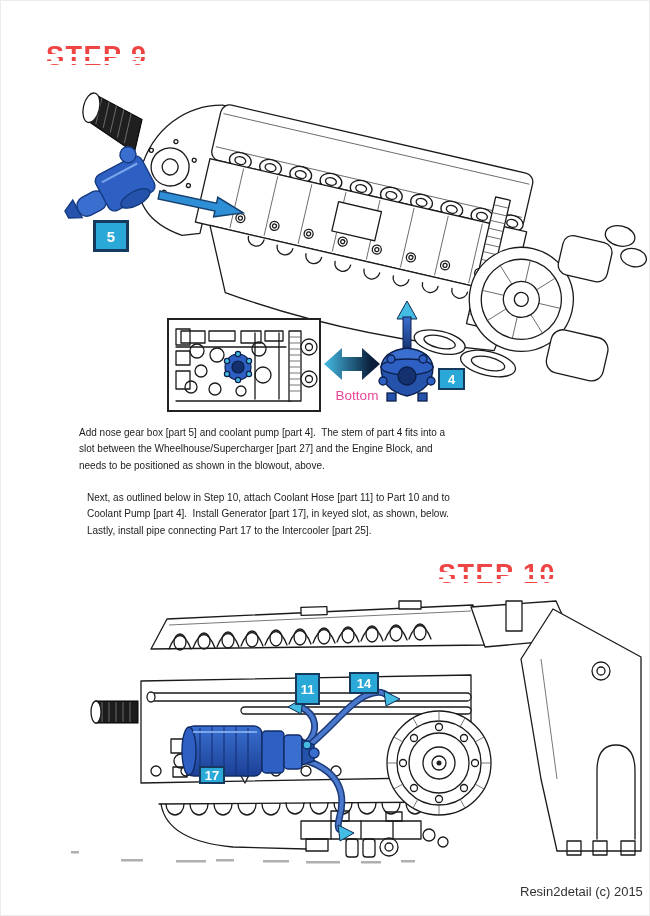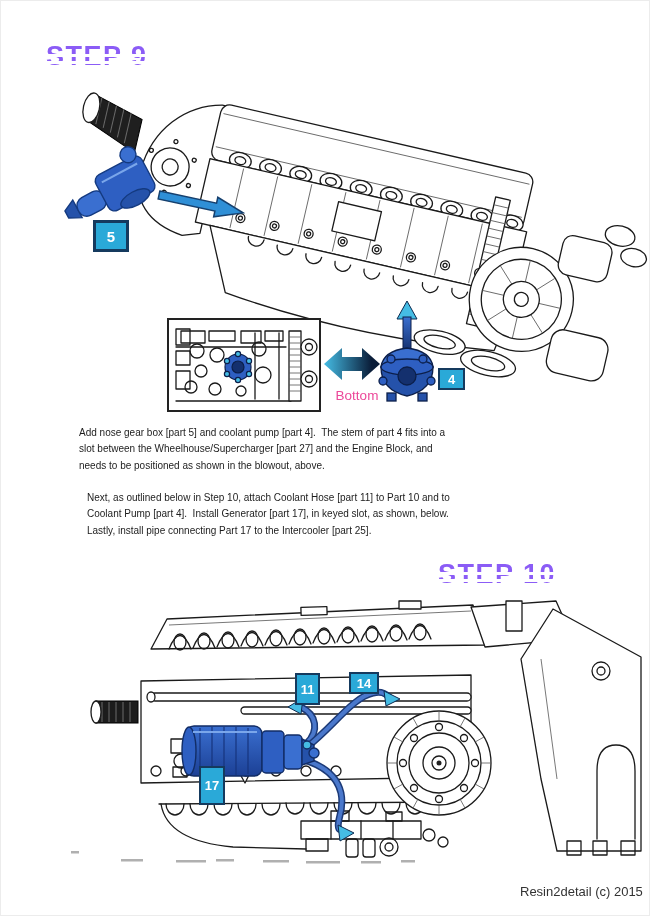--- a/index.html
+++ b/index.html
@@ -6,21 +6,21 @@
     --callout-fill:#2aa9d8; --callout-border:#153a5e; --part-blue:#2e5fc2;
     --part-blue-dark:#2552aa; --part-blue-light:#3a6fd0; --part-stroke:#122d66;
     --hose-blue:#4a78cc; --hose-dark:#1c3a77; --arrow-cyan:#45bce4; --arrow-navy:#0a1c38;
     --line-art:#1a1a1a; --text:#1c1c1c;
   }
   html,body{margin:0;padding:0;background:#fff;}
   body{width:650px;height:916px;position:relative;overflow:hidden;
        font-family:"Liberation Sans", sans-serif;}
   .page{position:absolute;inset:0;border:1px solid #ececec;background:#fff;}
   .step-title{position:absolute;font-weight:800;font-size:27px;line-height:1;
-    letter-spacing:1.5px;color:#8b5cf6;display:inline-block;}
+    letter-spacing:1.5px;color:#ef4444;display:inline-block;}
   .step-title::before,.step-title::after{content:"";position:absolute;left:-2px;right:-2px;
     height:2.5px;background:#fff;}
   .step-title::before{top:11px;}
   .step-title::after{top:18px;}
   .para{position:absolute;left:78px;width:520px;font-size:10px;line-height:16.3px;
     color:var(--text);white-space:pre;}
   .callout{position:absolute;background:var(--callout-fill);border:2px solid var(--callout-border);
     color:#fff;font-weight:bold;display:flex;align-items:center;justify-content:center;
     box-sizing:border-box;font-size:13px;}
   .lbl{position:absolute;color:#ec4899;font-size:13.5px;text-align:center;}
@@ -468,16 +468,16 @@
       <rect x="261" y="132" width="22" height="42" rx="4" style="fill:var(--part-blue)"></rect>
       <rect x="283" y="136" width="18" height="34" rx="4" style="fill:var(--part-blue-light)"></rect>
       <polygon points="301,140 313,146 313,162 301,166" style="fill:var(--part-blue-dark)"></polygon>
       <circle cx="313" cy="154" r="5" style="fill:var(--part-blue-light)"></circle>
       <circle cx="306" cy="146" r="4" style="fill:var(--arrow-cyan)"></circle>
     </g>
   </svg>
 
   <div class="callout" style="left:294px;top:672px;width:25px;height:32px;">11</div>
   <div class="callout" style="left:348px;top:671px;width:30px;height:22px;">14</div>
-  <div class="callout" style="left:198px;top:765px;width:26px;height:39px;">17</div>
+  <div class="callout" style="left:198px;top:765px;width:26px;height:18px;">17</div>
 
   <div class="footer">Resin2detail (c) 2015</div>
 </div>
 
 </body></html>

